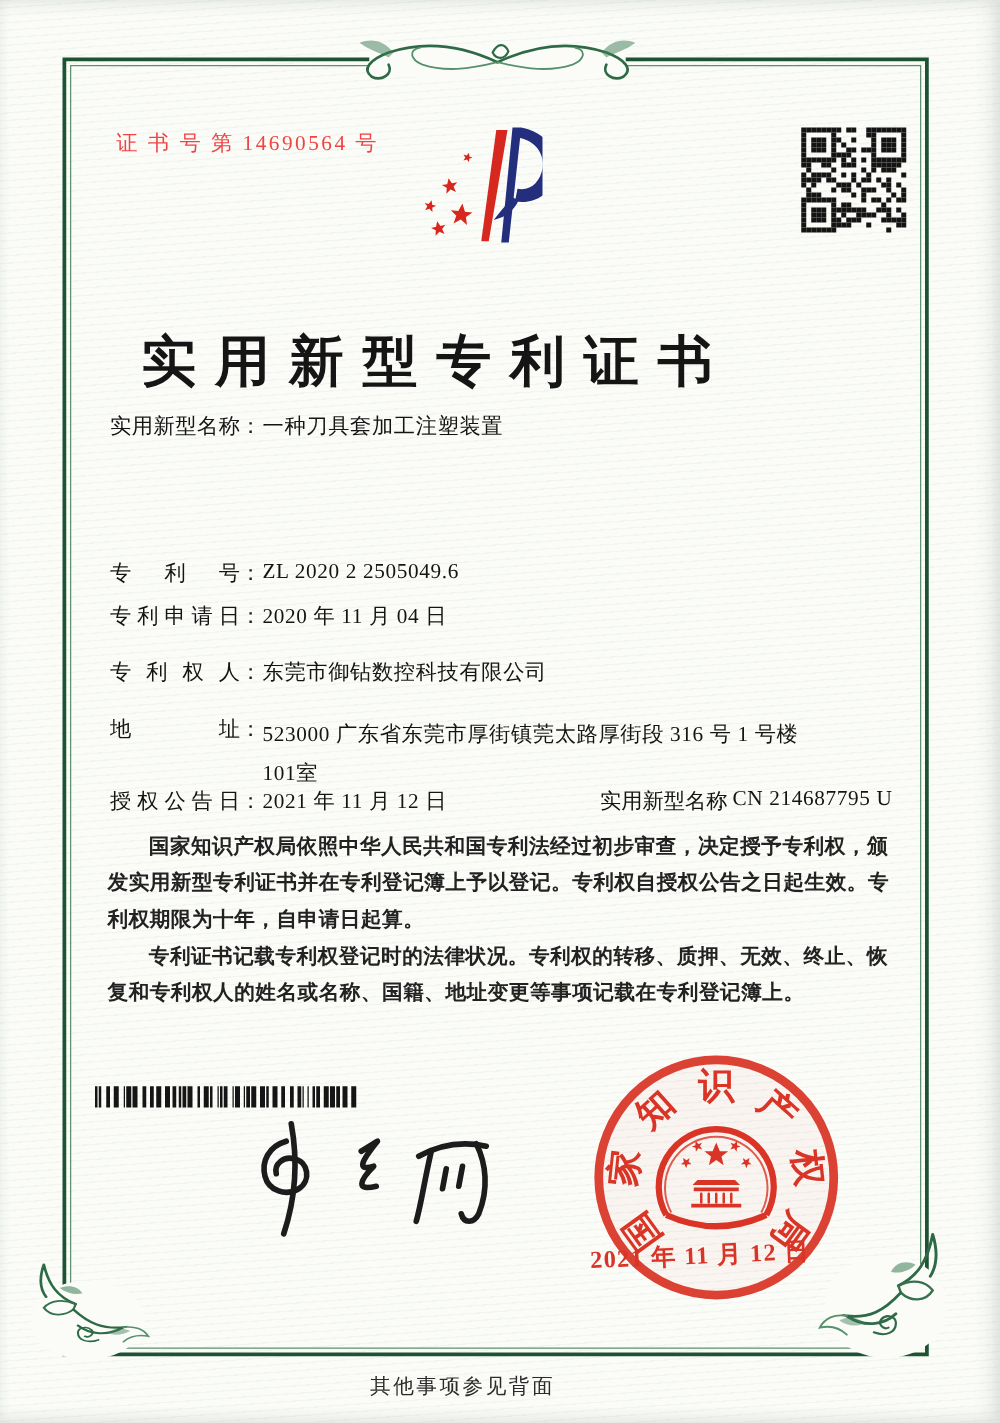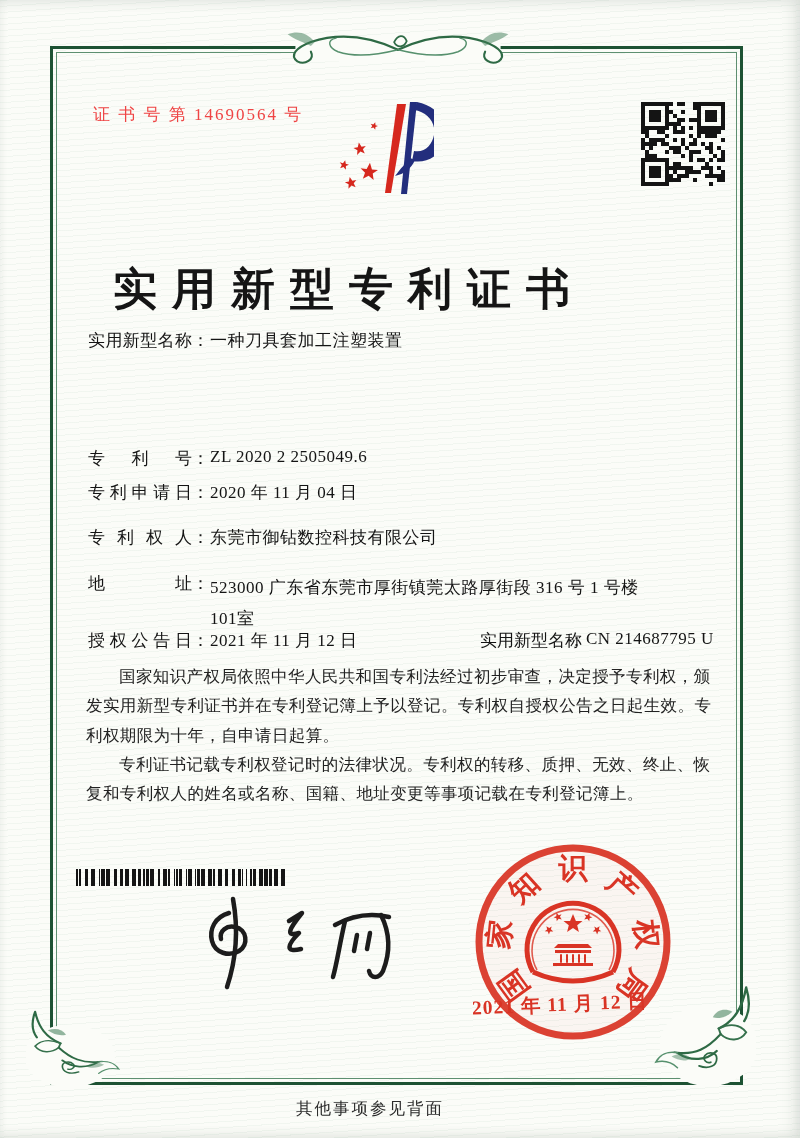--- a/index.html
+++ b/index.html
@@ -27,21 +27,21 @@
   .row{position:absolute;left:88px;font-size:17px;white-space:nowrap;}
   .flabel{display:inline-block;width:104px;text-align:justify;text-align-last:justify;vertical-align:top;color:#141414;}
   .fcolon{display:inline-block;width:18px;vertical-align:top;}
   .fvalue{display:inline-block;vertical-align:top;color:#141414;letter-spacing:.5px;}
   .wrapval{white-space:normal;width:452px;line-height:1.85;}
   .pair2{position:absolute;left:392px;top:0;}
   .pair2 .flabel{width:88px;}
   
   .bodytext{position:absolute;left:86px;top:662px;width:630px;font-size:16.5px;
     line-height:1.78;color:#222;letter-spacing:.4px;}
-  .bodytext p{margin:0;text-indent:2em;}
+  .bodytext p{margin:0;text-indent:2em;font-weight:bold;}
   
   .barcode{position:absolute;left:76px;top:869px;height:17px;display:flex;align-items:stretch;}
   .bbar{background:#151515;}
   .bsp{background:transparent;}
   .signer{position:absolute;left:88px;top:928px;font-family:"Liberation Sans",sans-serif;
     font-size:17px;font-weight:600;color:#262626;letter-spacing:3px;line-height:1.8;}
   .signature{position:absolute;left:185px;top:891px;}
   .seal{position:absolute;left:462px;top:842px;}
   .sealdate{position:absolute;left:472px;top:990px;width:215px;font-size:19.5px;font-weight:700;
     color:#d93425;letter-spacing:1px;transform:rotate(-2.4deg);white-space:nowrap;}

